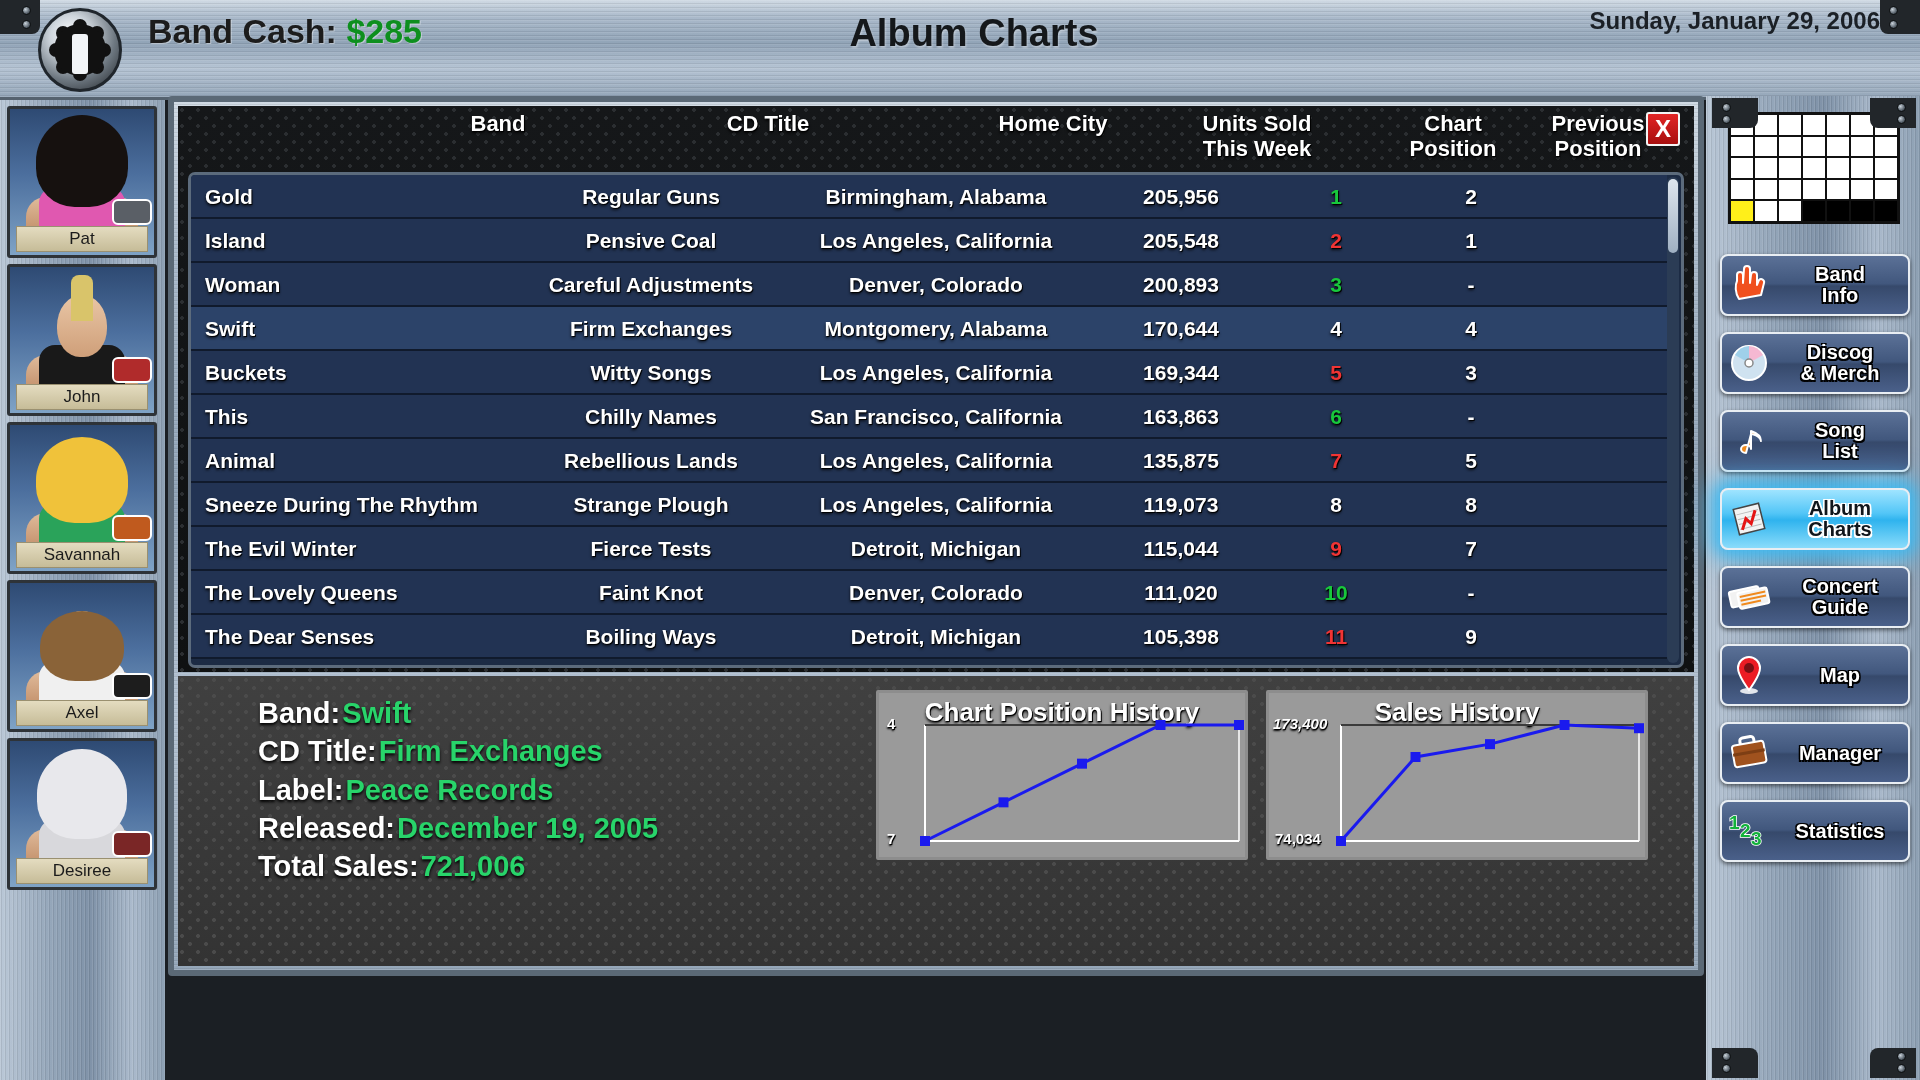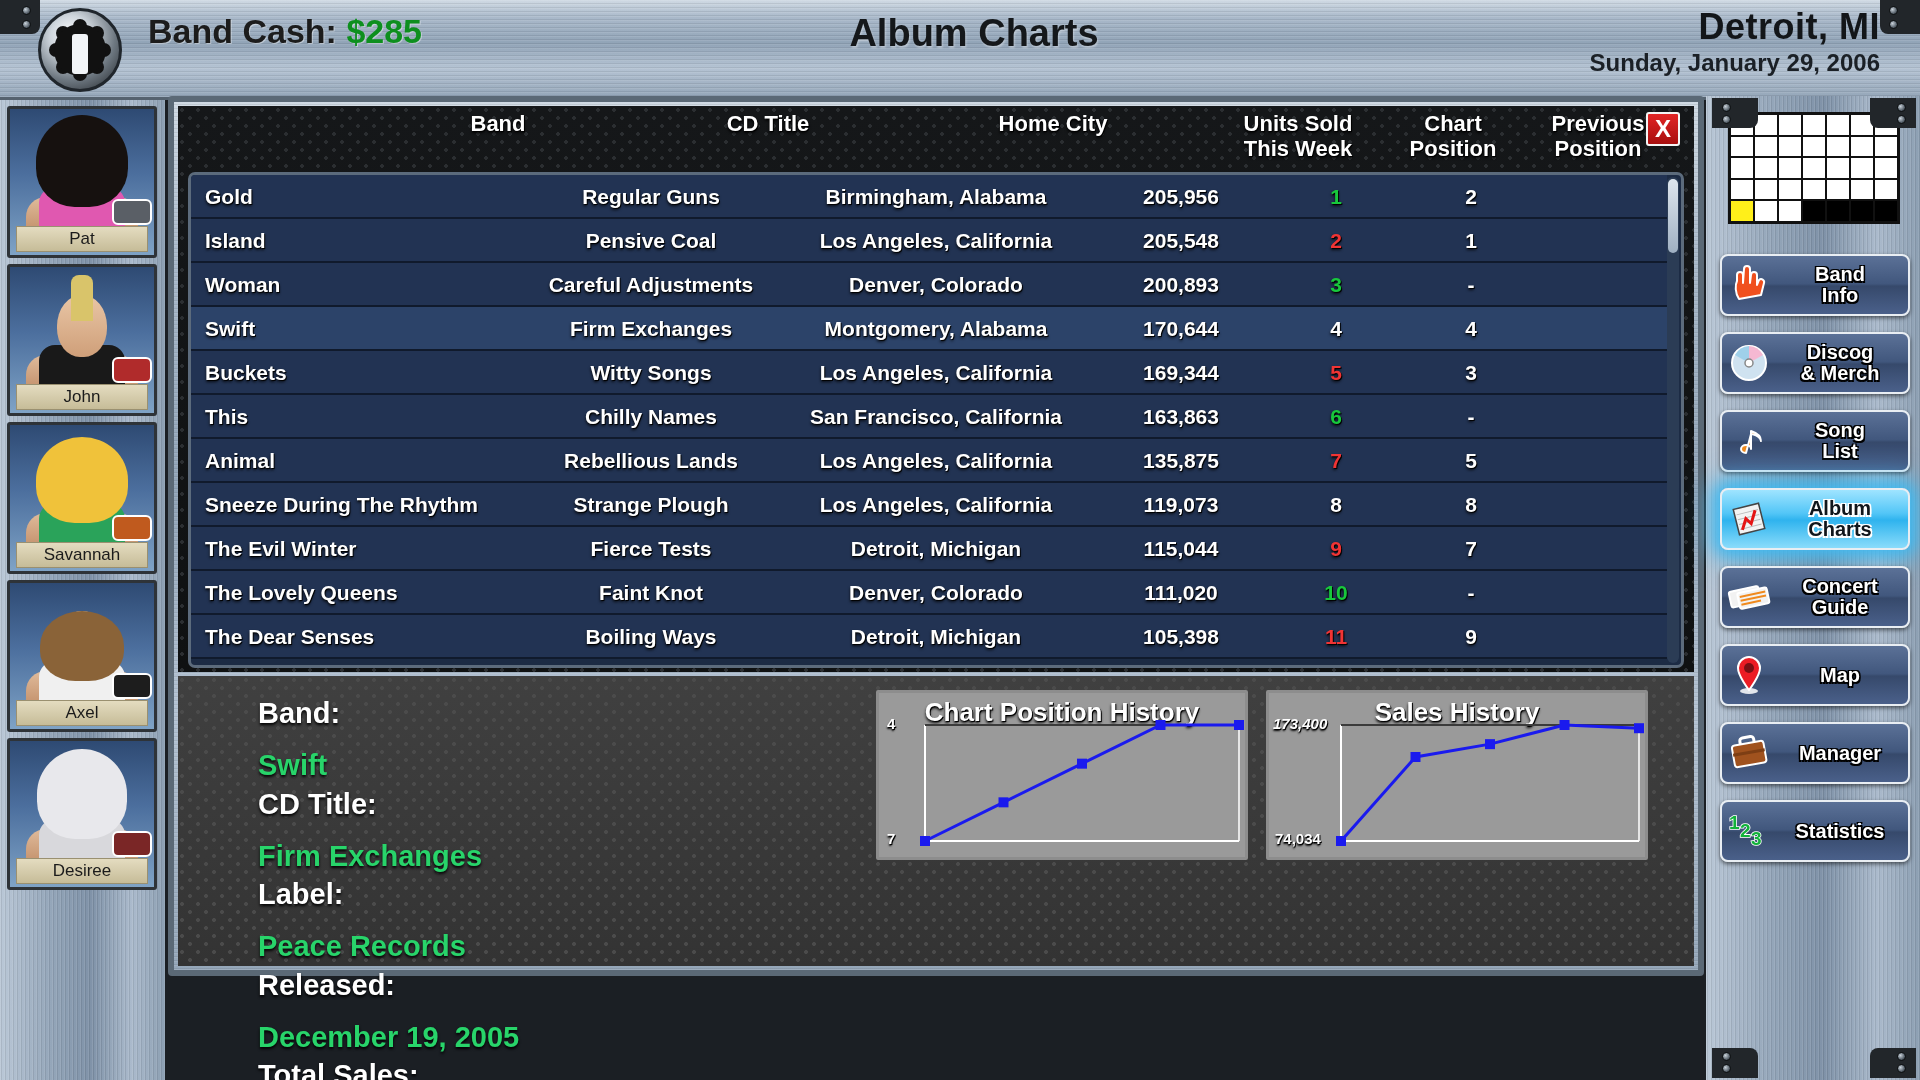--- a/index.html
+++ b/index.html
@@ -194,21 +194,21 @@
   }
 
   
   #detail-panel {
     position: absolute; left: 4px; top: 574px; right: 4px; bottom: 4px;
   }
   #detail-fields {
     position: absolute; left: 80px; top: 18px; width: 560px;
     font-size: 29px; font-weight: bold; line-height: 1.32;
   }
-  #detail-fields .fr { display: flex; justify-content: flex-end; gap: 14px; flex-direction: column; }
+  #detail-fields .fr { display: flex; gap: 2px; }
   #detail-fields .lbl { color: #ffffff; text-shadow: 0 2px 3px #000; }
   #detail-fields .val { color: #28d46a; text-shadow: 0 2px 3px #000; min-width: 0; }
 
   .mini-chart {
     position: absolute; top: 14px; height: 170px;
     border: 3px solid #8d8d8d; background: #9a9a9a;
     border-radius: 2px;
   }
   #chart-pos { left: 698px; width: 372px; }
   #chart-sales { left: 1088px; width: 382px; }
@@ -268,21 +268,20 @@
   <div id="header" class="metal">
     <div id="logo">
         <span class="gear"></span>
       </div>
     <div id="band-cash">
       <span>Band Cash:</span>
       <span class="amount">$285</span>
     </div>
     <div id="page-title">Album Charts</div>
     <div id="location-block">
-      <div id="city">Detroit, MI</div>
       <div id="date">Sunday, January 29, 2006</div>
     </div>
     <div class="bolt-plate" style="left:0;top:0;width:40px;height:34px;border-radius:0 0 8px 0;">
       <span class="bolt" style="left:22px;top:6px;"></span>
         <span class="bolt" style="left:22px;top:20px;"></span>
     </div>
     <div class="bolt-plate" style="right:0;top:0;width:40px;height:34px;border-radius:0 0 0 8px;">
       <span class="bolt" style="right:22px;top:6px;"></span>
         <span class="bolt" style="right:22px;top:20px;"></span>
     </div>
@@ -345,21 +344,21 @@
 
   <div id="main-frame" class="metal">
 
     <div id="table-panel" class="carbon">
       <div id="close-btn">X</div>
 
       <div id="col-head">
         <div class="ch" style="left:190px;width:260px;">Band</div>
         <div class="ch" style="left:460px;width:260px;">CD Title</div>
         <div class="ch" style="left:730px;width:290px;">Home City</div>
-        <div class="ch" style="left:1030px;width:180px;">
+        <div class="ch" style="left:989px;width:180px;">
           <div>Units Sold</div>
           <div>This Week</div>
         </div>
         <div class="ch" style="left:1210px;width:130px;">
           <div>Chart</div>
           <div>Position</div>
         </div>
         <div class="ch" style="left:1345px;width:150px;">
           <div>Previous</div>
           <div>Position</div>

